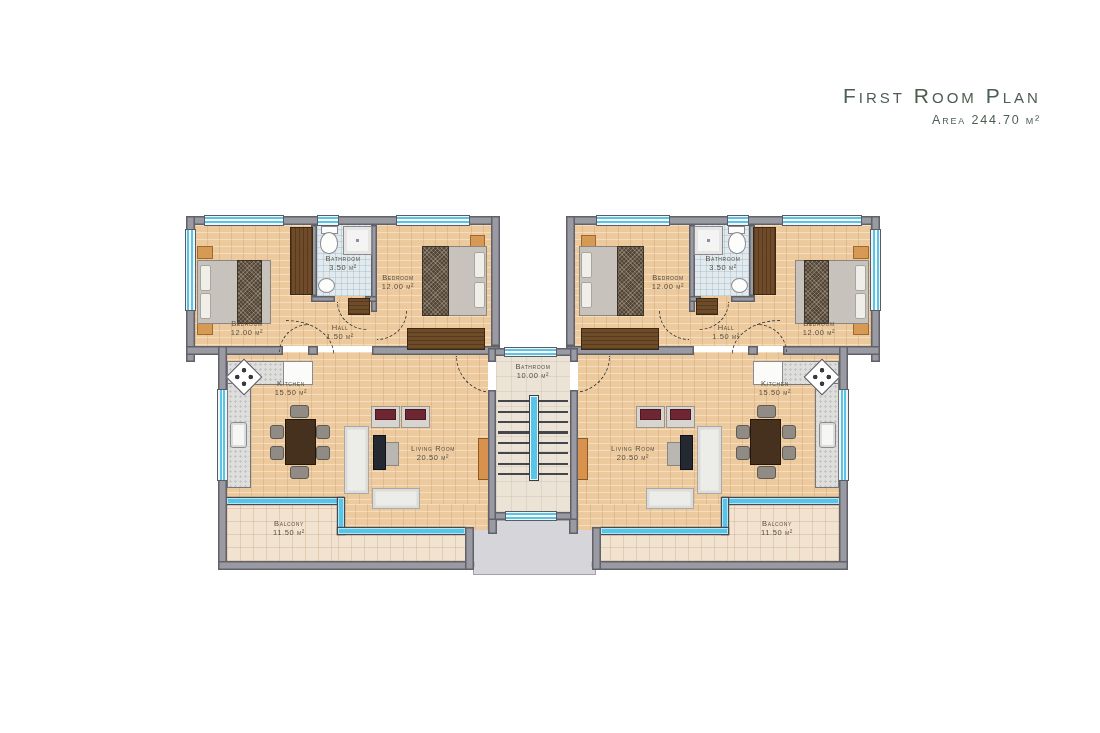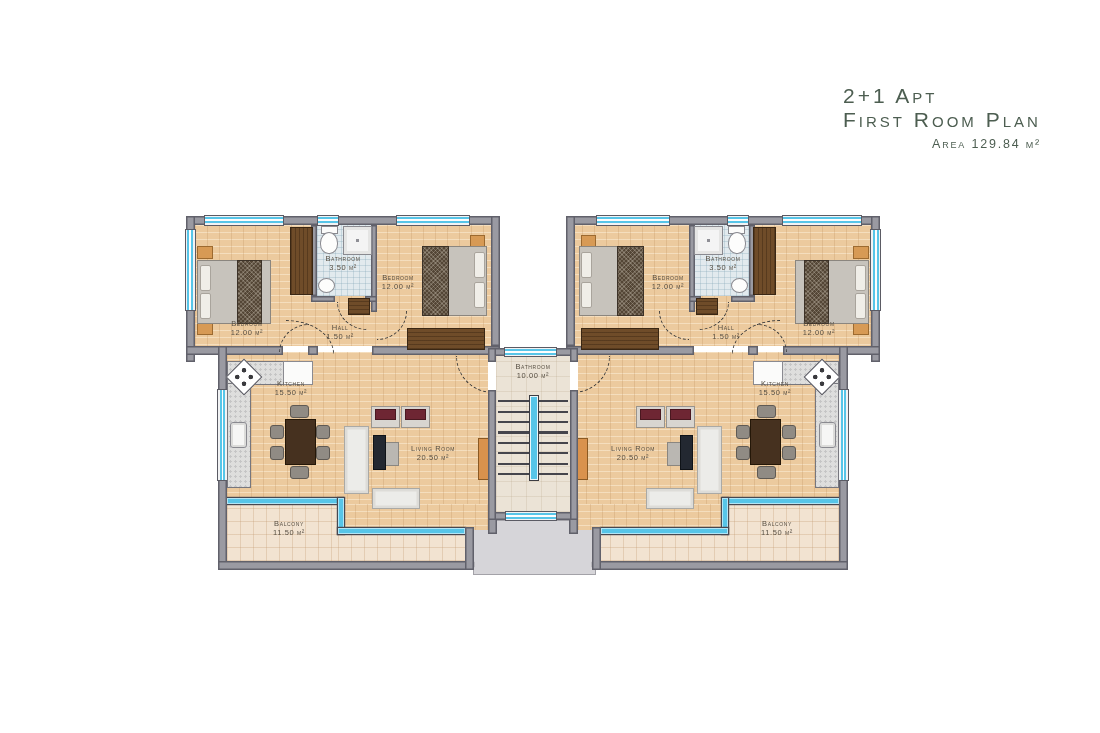--- a/index.html
+++ b/index.html
@@ -78,23 +78,22 @@
   .title{position:absolute;left:843px;top:84px;width:200px;color:#4d5e51;font-variant-caps:small-caps;}
   .title .t1,.title .t2{font-size:21px;line-height:24px;letter-spacing:3px;white-space:nowrap;}
   .title .t3{font-size:12.5px;letter-spacing:1.8px;text-align:right;margin-top:5px;padding-right:2px;white-space:nowrap;}
 </style>
 </head>
 <body>
 
 <div class="plan">
 
   <div class="title">
-    <div class="t1">2+1 Apt</div>
     <div class="t2">First Room Plan</div>
-    <div class="t3">Area 129.84 m²</div>
+    <div class="t3">Area 244.70 m²</div>
   </div>
 
   <div class="walk" style="left:473px;top:520px;width:121px;height:53px"></div>
 
   <div class="apt left">
 
     <div class="abs wood" style="left:9px;top:9px;width:296px;height:121px"></div>
     <div class="abs bathtile" style="left:131px;top:9px;width:54px;height:71px"></div>
     <div class="abs wood" style="left:41px;top:136px;width:261px;height:152px"></div>
     <div class="abs wood" style="left:157px;top:288px;width:145px;height:26px"></div>

